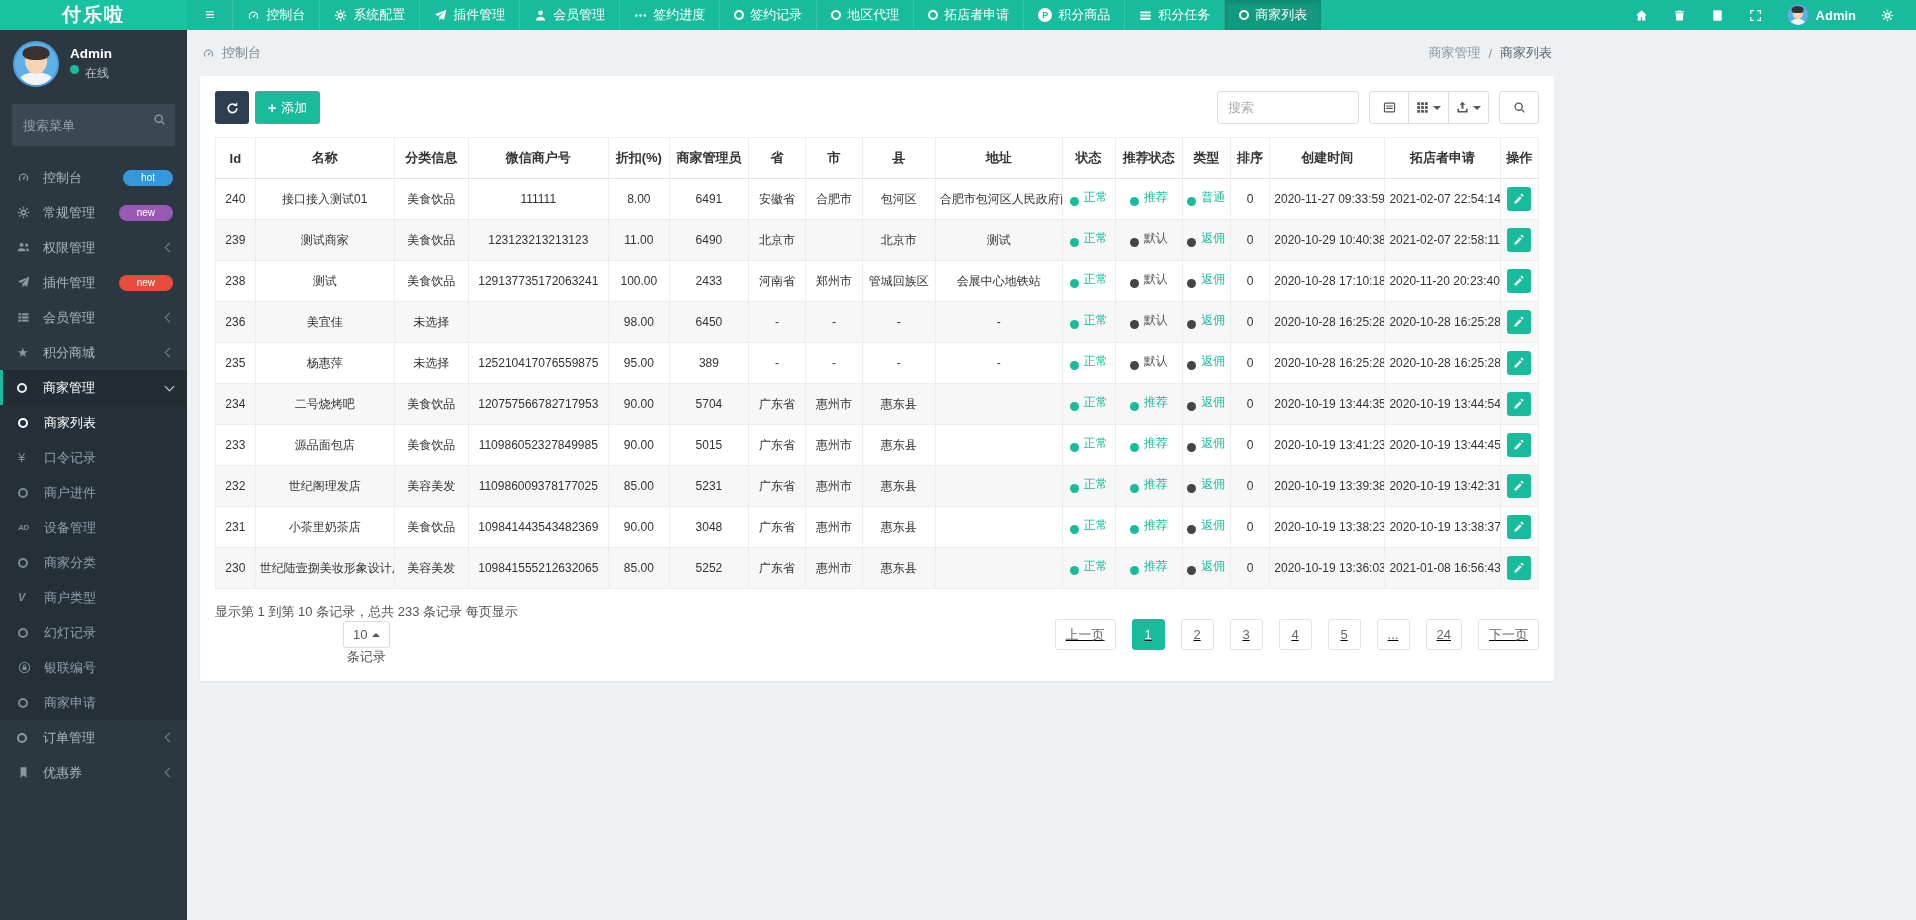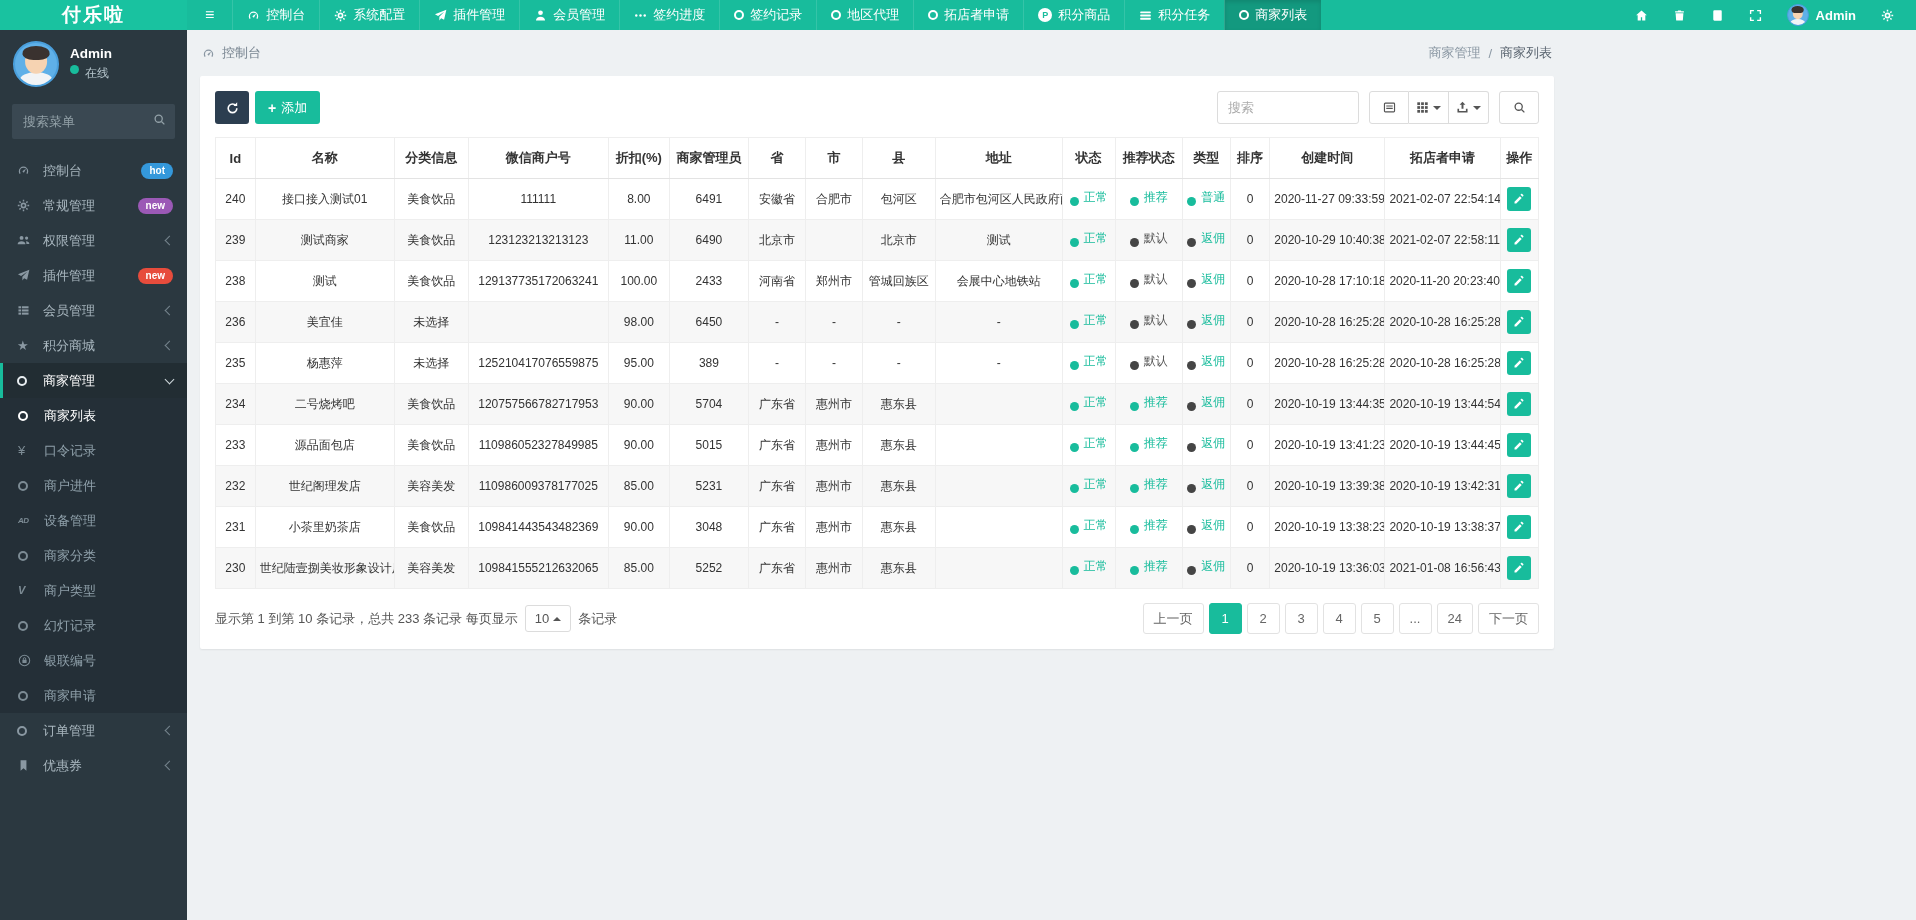--- a/index.html
+++ b/index.html
@@ -39,34 +39,34 @@
   .avatar .face { position:absolute; left:50%; top:44%; transform:translate(-50%,-50%);
     width:52%; height:58%; border-radius:50%; background:#f6d3b2; }
   .avatar .hair { position:absolute; left:50%; top:7%; transform:translateX(-50%);
     width:64%; height:34%; border-radius:50% 50% 40% 40%; background:#3a322f; }
   .avatar.sm { width:22px; height:22px; border-width:1px; }
   .uname { color:#fff; font-size:13.5px; font-weight:bold; margin-bottom:4px; }
   .ustatus { color:#b8c7ce; font-size:12px; display:flex; align-items:flex-start; }
   .odot { width:9px; height:9px; border-radius:50%; background:#18bc9c; display:inline-block; margin-right:6px; }
 
   .menusearch { position:relative; margin:8px 12px 14px; }
-  .menusearch input { width:100%; height:35px; background:#3a4852; border:none; border-radius:2px;
+  .menusearch input { width:100%; height:42px; background:#3a4852; border:none; border-radius:2px;
     color:#cfd8dc; font-size:13px; padding:0 30px 0 11px; outline:none;
     font-family:"Liberation Sans","DejaVu Sans",sans-serif; }
   .menusearch input::placeholder { color:#93a1a8; }
   .menusearch .ic { position:absolute; right:9px; top:9px; color:#93a1a8; }
 
   .sidemenu { list-style:none; }
   .sm-item { display:flex; align-items:center; height:35px; padding:0 14px; color:#a9b7bf;
     font-size:13px; cursor:pointer; border-left:3px solid transparent; }
   .sm-item .ic { width:17px; margin-right:9px; color:#8a98a2; justify-content:flex-start; }
   .sm-item.active { background:#222d33; color:#fff; border-left-color:#18bc9c; }
   .sm-item.active .ic { color:#e8eef1; }
-  .badge { margin-left:auto; color:#fff; font-size:10px; font-weight:bold; line-height:1;
-    padding:3px 8px; border-radius:9px; }
+  .badge { margin-left:auto; color:#fff; font-size:10px; font-weight:normal; line-height:1;
+    padding:3px 18px; border-radius:9px; }
   .chevron { margin-left:auto; width:7px; height:7px; border-right:1.8px solid #76848d;
     border-bottom:1.8px solid #76848d; display:inline-block; }
   .chevron.left { transform:rotate(135deg); }
   .chevron.down { transform:rotate(45deg); border-color:#cfd8dc; margin-top:-3px; }
   .submenu { list-style:none; background:#242f37; }
   .sub-item { display:flex; align-items:center; height:35px; padding:0 14px 0 18px;
     color:#8fa0aa; font-size:13px; cursor:pointer; }
   .sub-item .ic { width:17px; margin-right:9px; color:#7c8b94; justify-content:flex-start; }
   .sub-item.active { color:#fff; }
   .sub-item.active .ic { color:#fff; }
@@ -122,24 +122,24 @@
   .st { display:inline-flex; align-items:flex-end; font-size:12px; }
   .stdot { width:9px; height:9px; border-radius:50%; display:inline-block; margin-right:5px; }
   .st.teal { color:#18bc9c; } .st.teal .stdot { background:#18bc9c; }
   .st.dark { color:#555; } .st.dark .stdot { background:#454545; }
   .st.mixed { color:#18bc9c; } .st.mixed .stdot { background:#454545; }
   .btn-edit { width:24px; height:24px; border:none; border-radius:3px; background:#18bc9c;
     color:#fff; display:inline-flex; align-items:center; justify-content:center; cursor:pointer; }
 
   
   .pagerow { display:flex; align-items:center; justify-content:space-between; margin-top:14px; }
-  .pg-summary { font-size:13px; color:#555; display:flex; align-items:center; }
+  .pg-summary { font-size:13px; color:#555; display:flex; align-items:center;flex-direction:column; }
   .size-btn { display:inline-flex; align-items:center; margin:0 7px; padding:5px 9px;
     border:1px solid #dcdcdc; border-radius:3px; background:#fff; color:#555; font-size:13px;justify-content:space-between; }
-  .pages { display:flex; gap:5px; }
+  .pages { display:flex; gap:16px;text-decoration:underline; }
   .page { min-width:33px; height:31px; padding:0 10px; border:1px solid #e2e2e2; background:#fff;
     color:#666; font-size:13px; border-radius:3px; display:inline-flex; align-items:center;
     justify-content:center; }
   .page.active { background:#18bc9c; border-color:#18bc9c; color:#fff; }
 </style>
 </head>
 <body>
 
 <header class="topbar">
   <div class="brand">付乐啦</div>

